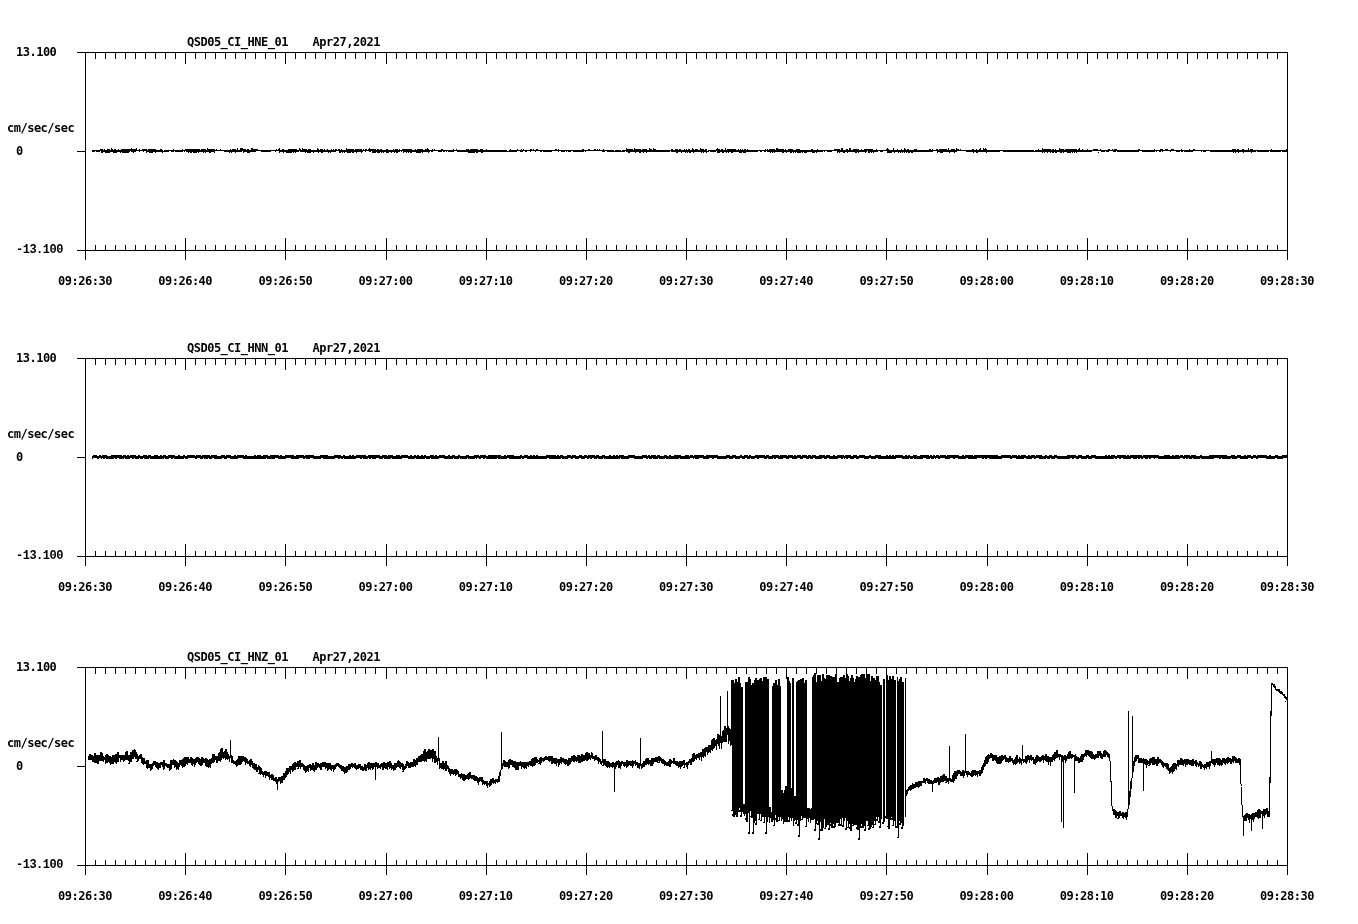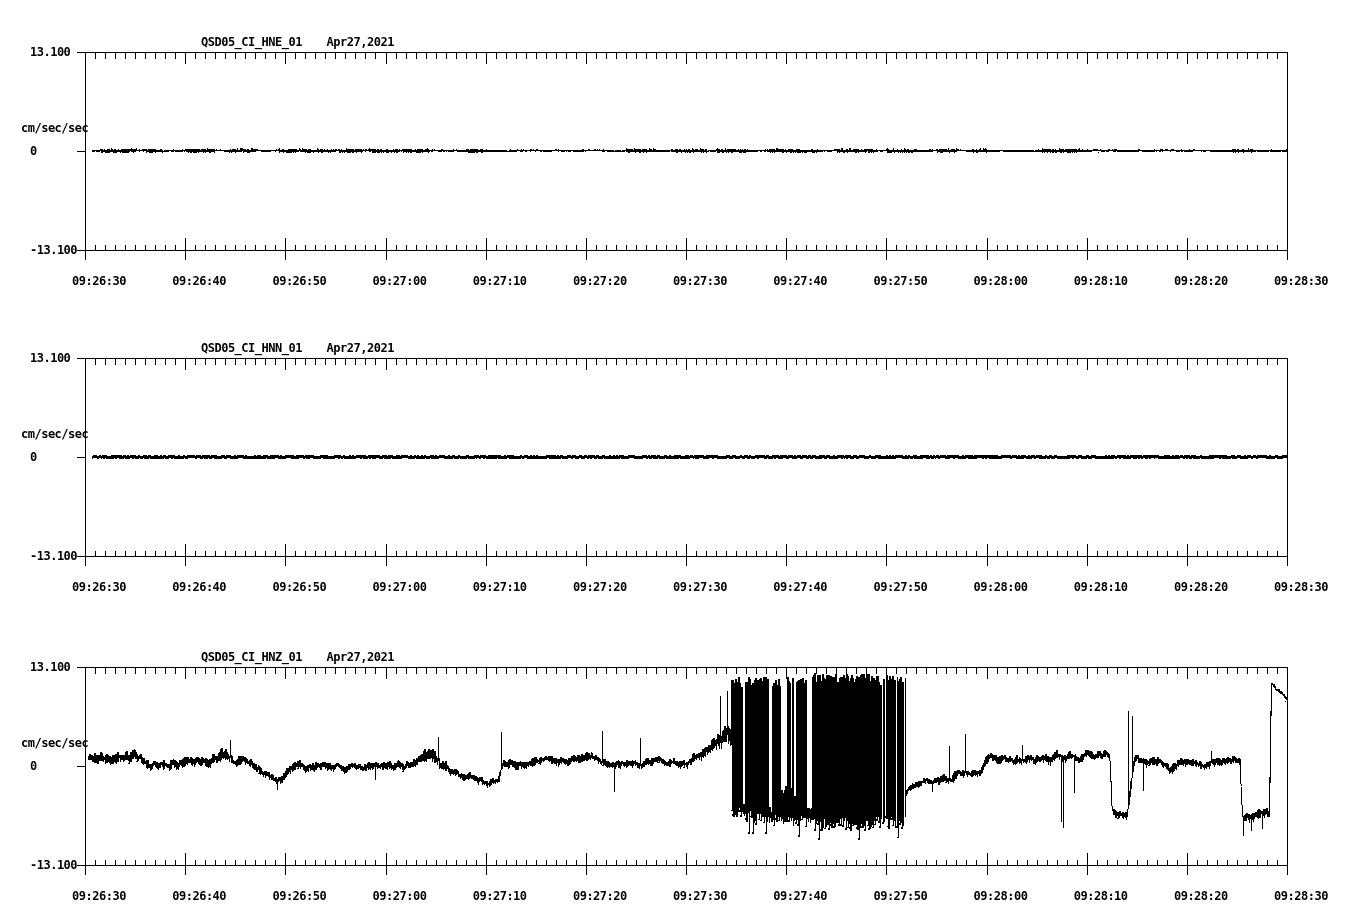--- a/index.html
+++ b/index.html
@@ -1,30 +1,30 @@
 <!DOCTYPE html>
 <html><head>
 <meta charset="utf-8">
 <style>
   html,body{margin:0;padding:0;background:#ffffff;}
   #app{position:relative;width:1358px;height:924px;background:#ffffff;overflow:hidden;
        font-family:"DejaVu Sans Mono","Liberation Mono",monospace;font-weight:bold;
        font-size:12px;color:#000;letter-spacing:-0.5px;}
   #plot-svg{position:absolute;left:0;top:0;z-index:1;}
-  .panel{position:absolute;left:0;width:1132px;z-index:2;margin-left:14px;}
+  .panel{position:absolute;left:0;width:1132px;z-index:2;}
   #p1{top:0;height:300px;}
   #p2{top:306px;height:300px;}
   #p3{top:615px;height:309px;}
   .title{position:absolute;left:187px;top:35px;white-space:nowrap;}
   .tdate{margin-left:18px;}
   .yl{position:absolute;left:16px;width:62px;text-align:left;line-height:12px;}
   .yl-top{top:46px;}
   .yl-unit{left:7px;width:90px;text-align:left;top:122px;}
   .yl-zero{top:145px;}
-  .yl-bot{top:244px;}
+  .yl-bot{top:244px;font-family:Liberation Mono, monospace;}
   .xlabels{position:absolute;left:0;top:262px;width:1358px;height:16px;}
   .xlabels span{position:absolute;top:12px;transform:translateX(-50%);white-space:nowrap;}
 </style>
 </head>
 <body>
 
 <div id="app">
 
   <svg id="plot-svg" width="1358" height="924" shape-rendering="crispEdges">
       <path d="M85.5 52.5H1287.5V250.5H85.5Z" fill="none" stroke="#000000" stroke-width="1"></path>

